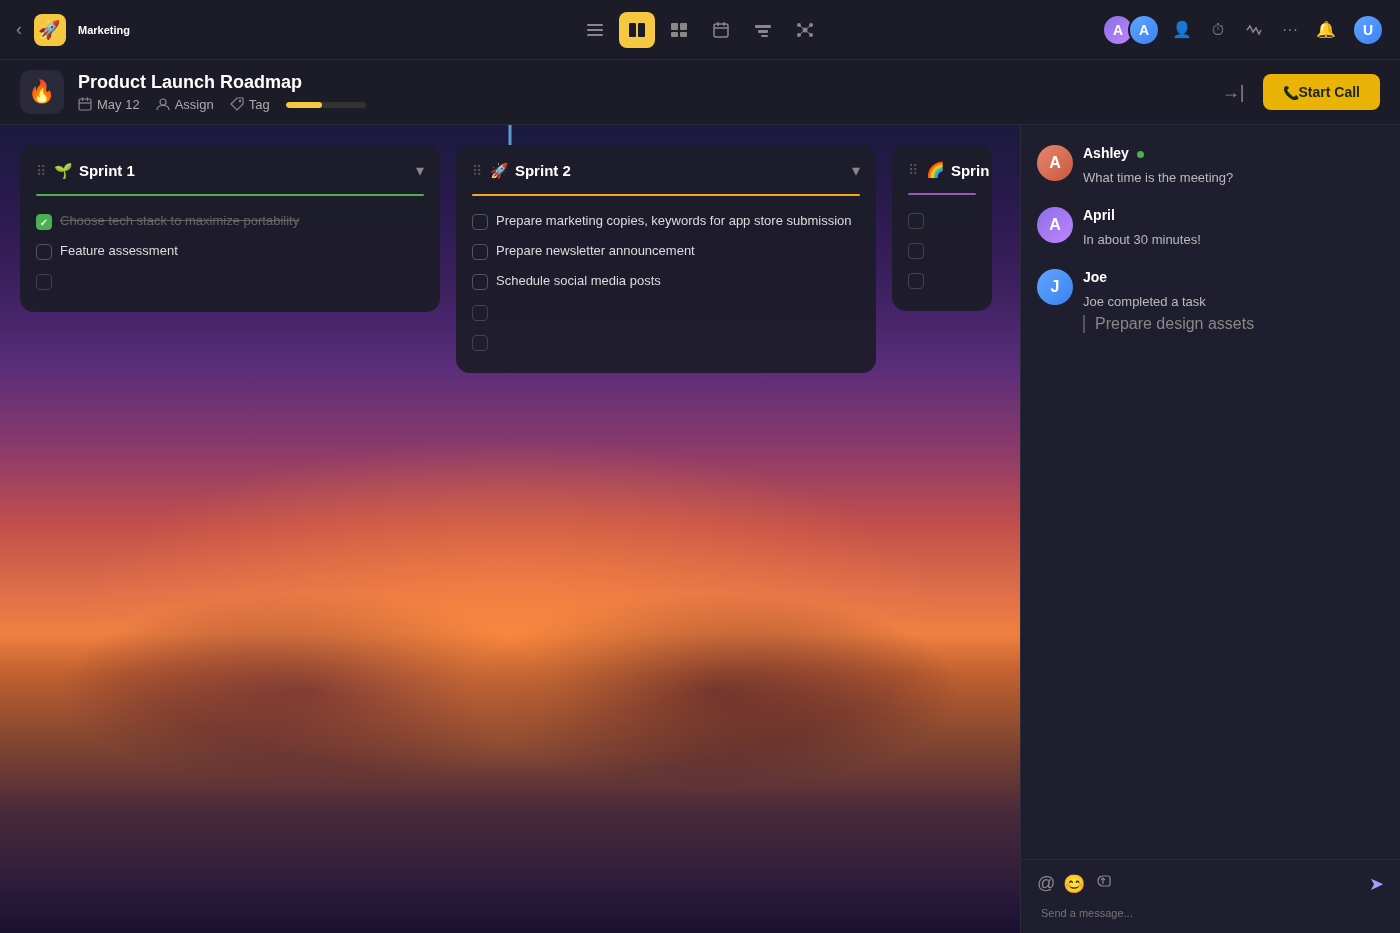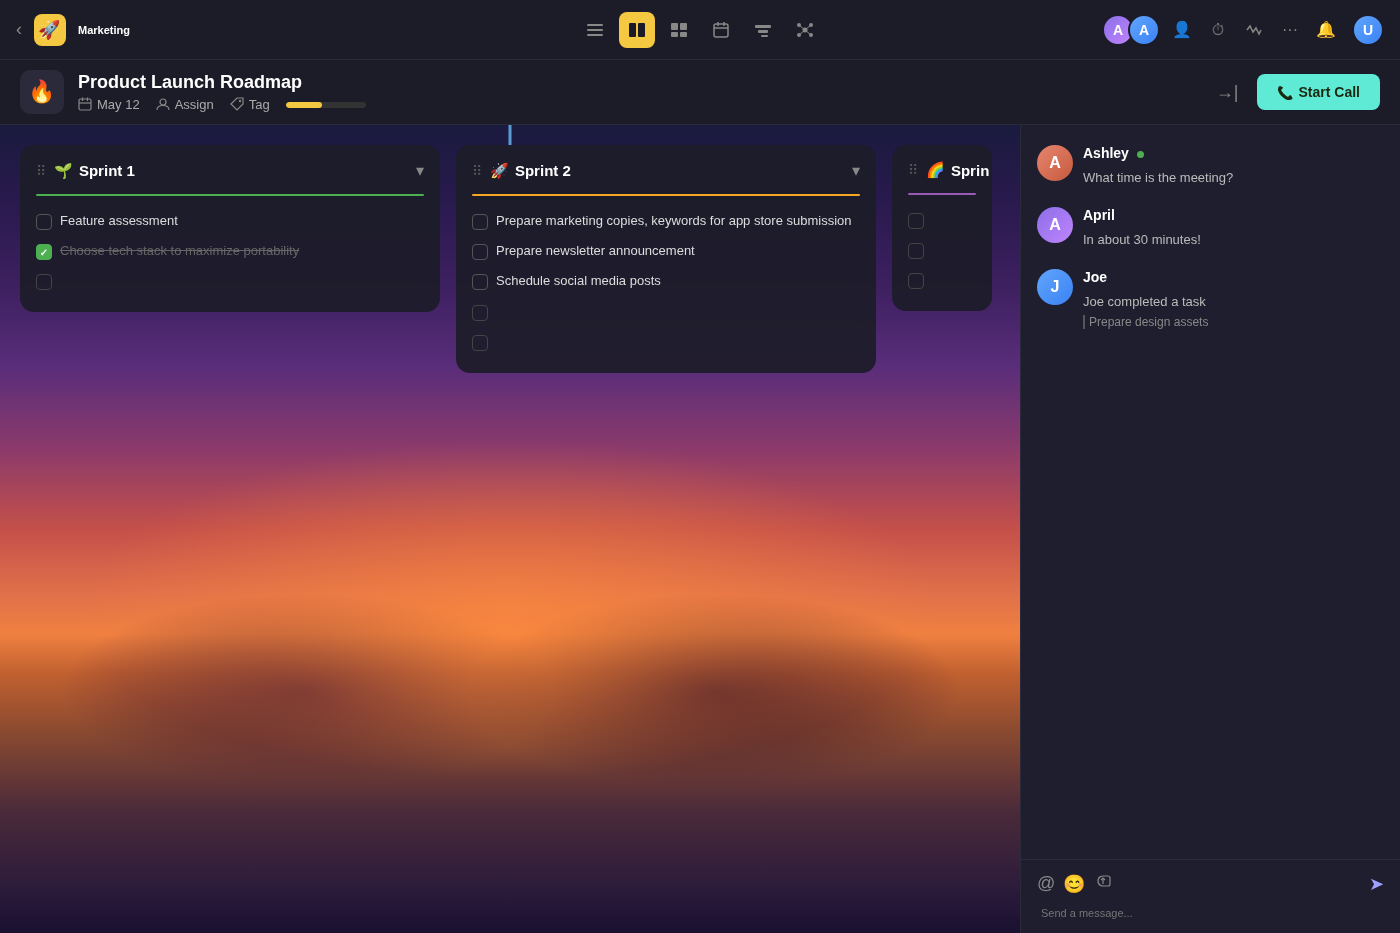--- a/index.html
+++ b/index.html
@@ -178,31 +178,30 @@
     }
     .collapse-btn {
       background: none;
       border: none;
       color: #888;
       font-size: 18px;
       cursor: pointer;
       padding: 4px 8px;
     }
     .start-call-btn {
-      background: #5eead4;
+      background: #eab308;
       color: #1a2810;
       border: none;
       border-radius: 8px;
       padding: 10px 20px;
       font-size: 14px;
       font-weight: 700;
       cursor: pointer;
       display: flex;
       align-items: flex-end;
-      gap: 6px;
     }
 
     
     .main-layout {
       display: flex;
       height: calc(933px - 125px);
     }
 
     
     .board-area {
@@ -387,24 +386,24 @@
       color: #fff;
       margin-bottom: 3px;
     }
     .chat-text {
       font-size: 13px;
       color: #bbb;
       line-height: 1.4;
       margin-top: 8px;
     }
     .chat-task-ref {
-      font-size: 12px;
+      font-size: 16px;
       color: #888;
       margin-top: 3px;
-      padding-left: 4px;
+      padding-left: 10px;
       border-left: 2px solid #555;
     }
 
     
     .chat-input-area {
       border-top: 1px solid #2a2a3a;
       padding: 12px 16px;
     }
     .chat-input-row {
       display: flex;
@@ -603,26 +602,26 @@
             <span class="drag-handle">⠿</span>
             <div class="column-title">
               <span>🌱</span>
               <span>Sprint 1</span>
             </div>
             <button class="column-menu">▾</button>
           </div>
           <div style="height: 2px; background: #4CAF50; border-radius: 1px; margin-bottom: 10px;"></div>
 
           <div class="task-item">
+            <div class="task-checkbox checked"></div>
+            <span class="task-text strikethrough">Choose tech stack to maximize portability</span>
+          </div>
+          <div class="task-item">
             <div class="task-checkbox"></div>
             <span class="task-text">Feature assessment</span>
-          </div>
-          <div class="task-item">
-            <div class="task-checkbox checked"></div>
-            <span class="task-text strikethrough">Choose tech stack to maximize portability</span>
           </div>
           <div class="task-item">
             <div class="empty-checkbox"></div>
           </div>
         </div>
       </div>
 
       <div class="board-column">
         <div class="column-card">
           <div class="column-header">

